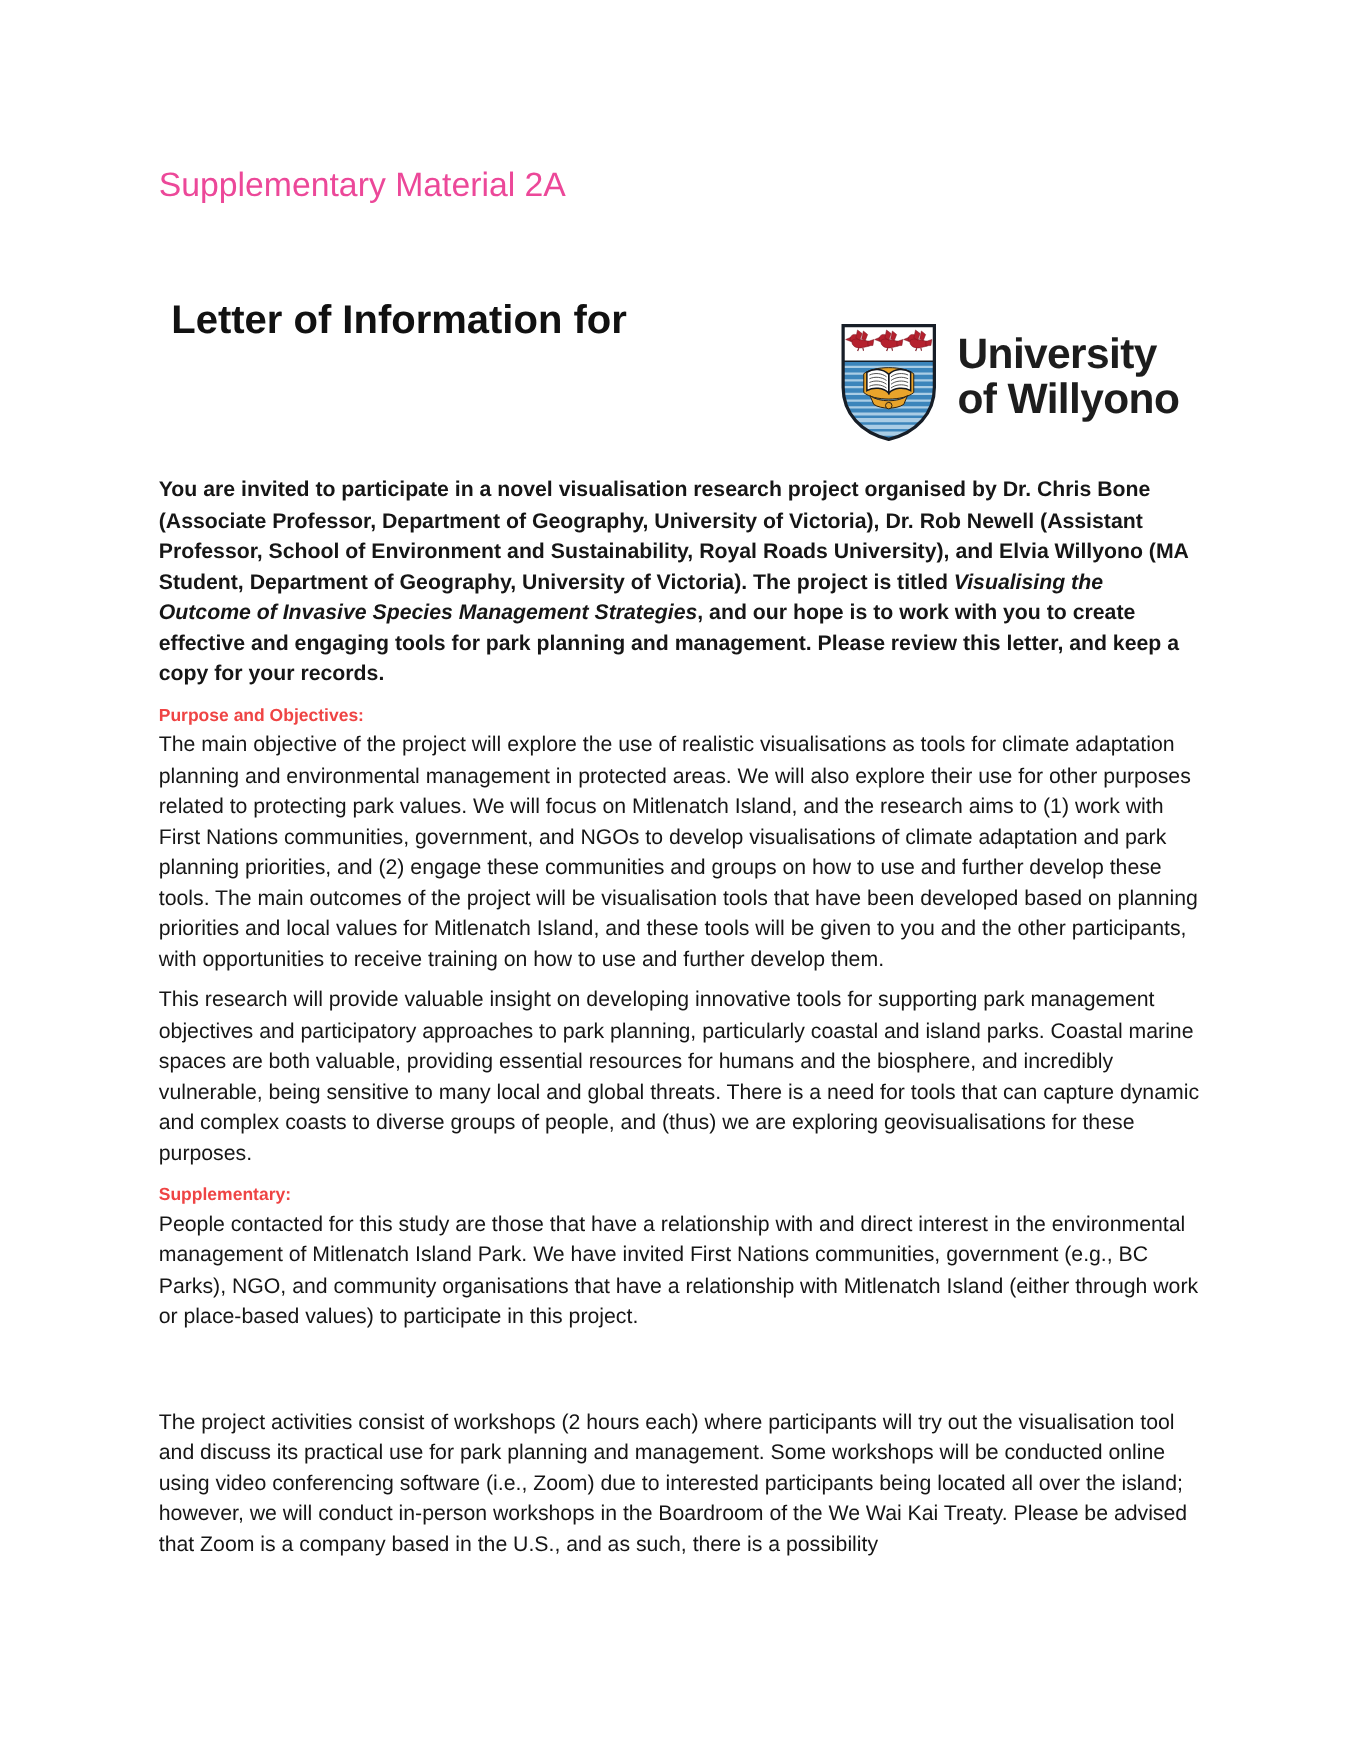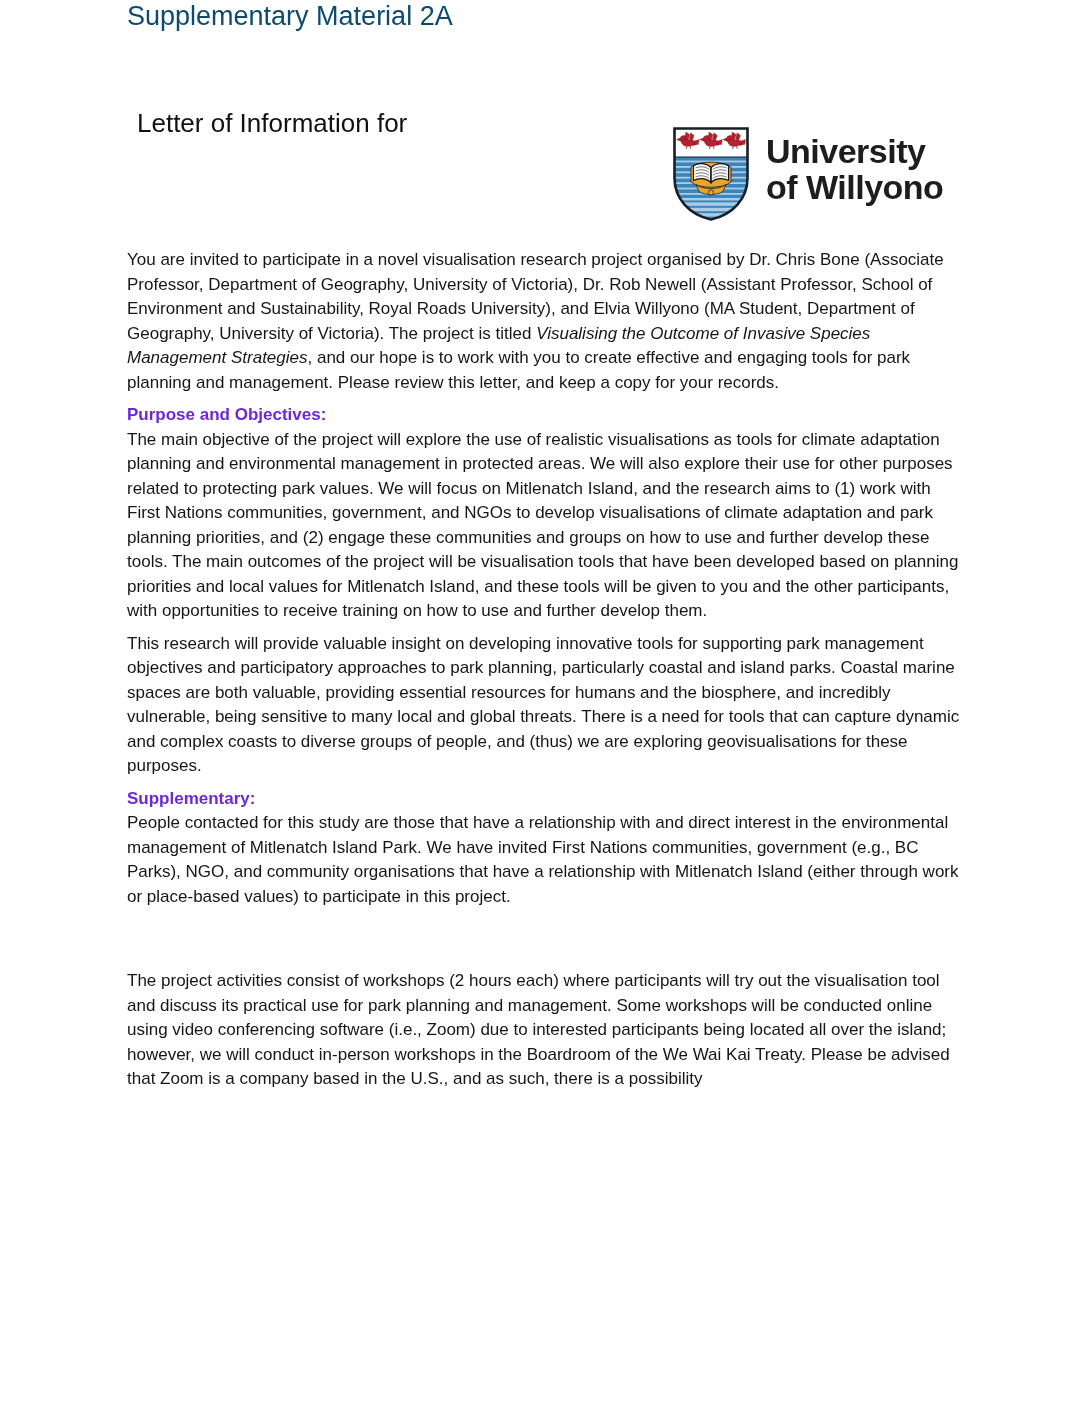--- a/index.html
+++ b/index.html
@@ -12,38 +12,39 @@
     width: 1088px;
     height: 1408px;
     background: #ffffff;
     font-family: "Liberation Sans", sans-serif;
     color: #171717;
     overflow: hidden;
     box-sizing: border-box;
     padding: 0 128px 0 127px;
   }
   .supp-label {
+    padding-top: 132px;
     font-size: 27px;
     line-height: 32px;
     font-weight: 400;
-    color: #0c4a6e;
+    color: #ec4899;
   }
   .header-row {
     margin-top: 62px;
     display: flex;
     align-items: flex-start;
   }
   .doc-title {
     width: 545px;
     flex: 0 0 545px;
     box-sizing: border-box;
     padding: 10px 0 0 10px;
-    font-size: 26px;
+    font-size: 32px;
     line-height: 39px;
-    font-weight: 400;
+    font-weight: 700;
     color: #111111;
   }
   .logo {
     display: flex;
     align-items: flex-start;
     gap: 16px;
     margin-top: 32px;
   }
   .crest {
     width: 78px;
@@ -60,33 +61,34 @@
     white-space: nowrap;
   }
   .body-par {
     margin: 0;
     font-size: 17px;
     line-height: 24.5px;
     color: #161616;
   }
   .intro {
     margin-top: 26px;
+    font-weight: bold;
   }
   .intro em {
     font-style: italic;
   }
   .doc-section {
     margin-top: 8px;
   }
   .doc-section h3 {
     margin: 0;
-    font-size: 17px;
+    font-size: 14px;
     line-height: 24.5px;
     font-weight: 700;
-    color: #6d28d9;
+    color: #ef4444;
   }
   .section-procedures {
     margin-top: 60px;
   }
 </style>
 </head>
 <body>
 
 <div class="page">
 

